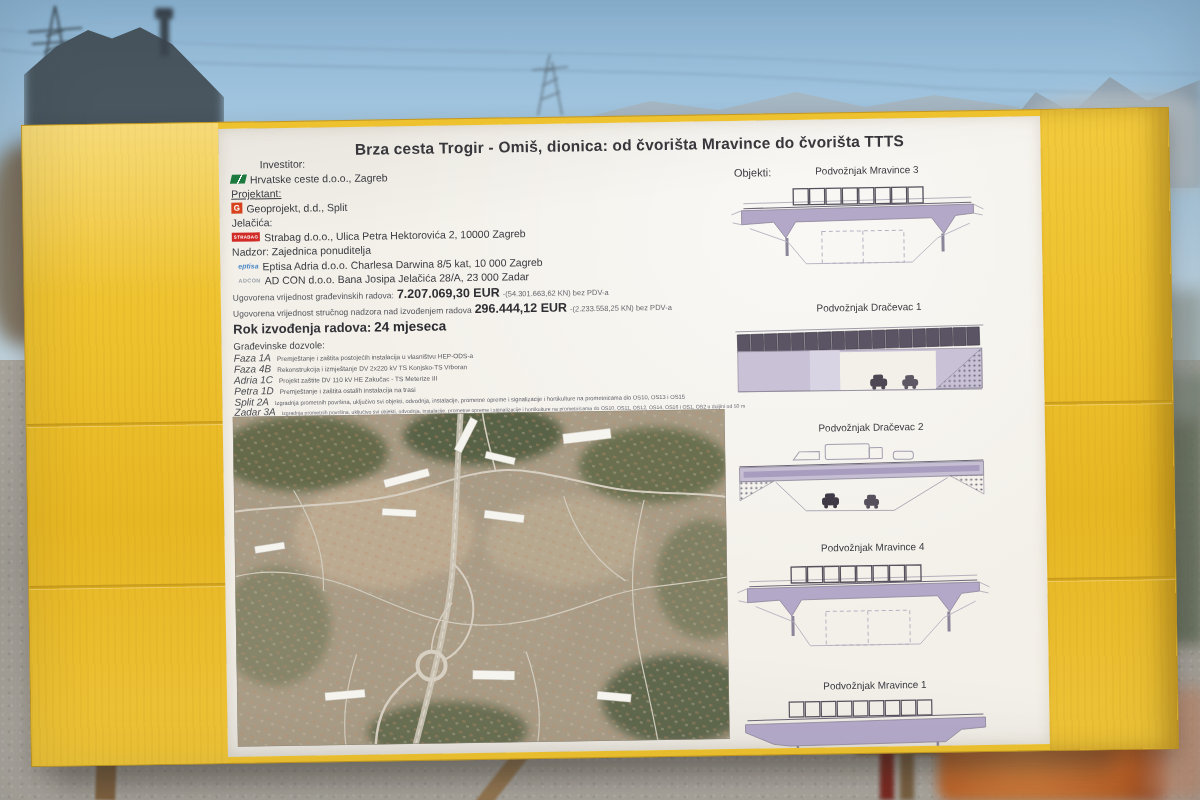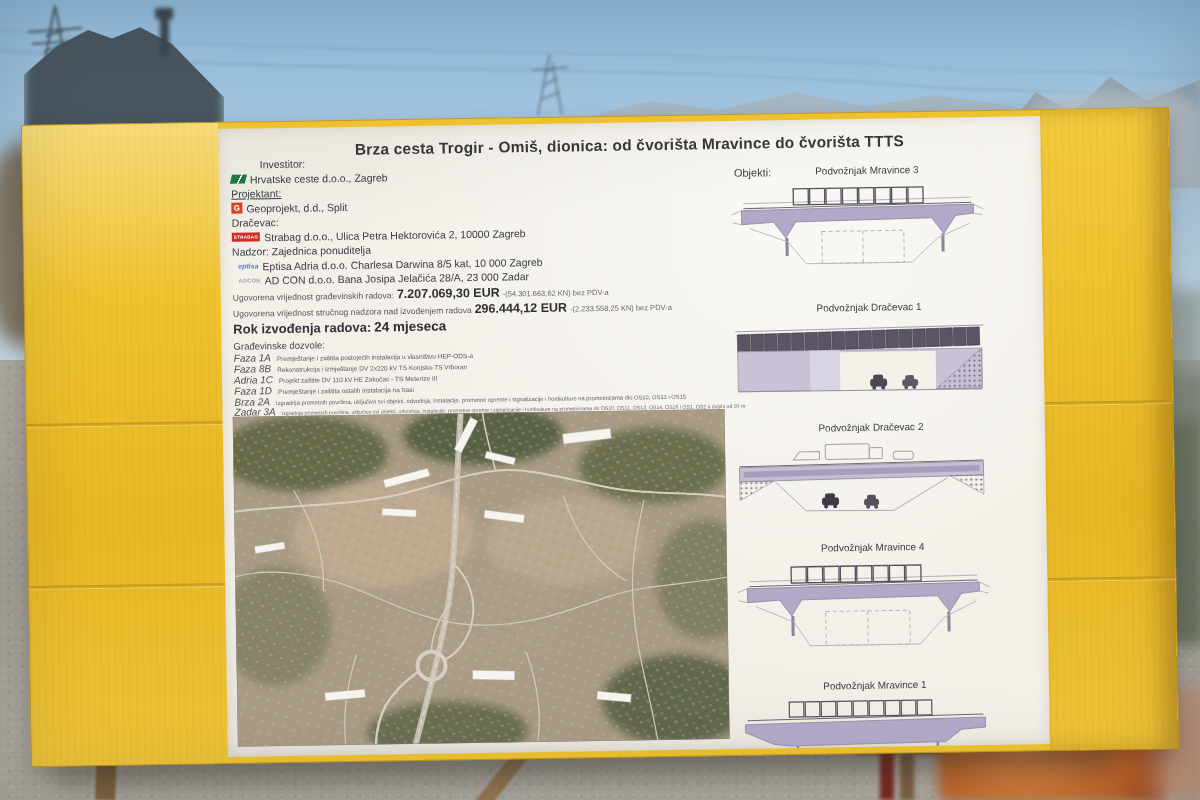--- a/index.html
+++ b/index.html
@@ -145,21 +145,21 @@
       <div class="abs lbl" style="left:0;top:30px;margin-left:41px;">Investitor:</div>
       <div class="abs row" style="top:44px;">
         <span class="hc-logo"></span>
         <span>Hrvatske ceste d.o.o., Zagreb</span>
       </div>
       <div class="abs lbl" style="left:12px;top:59px;text-decoration:underline;">Projektant:</div>
       <div class="abs row" style="top:73px;">
         <span class="geo-logo">G</span>
         <span>Geoprojekt, d.d., Split</span>
       </div>
-      <div class="abs lbl" style="left:12px;top:88px;">Dračevac:</div>
+      <div class="abs lbl" style="left:12px;top:88px;">Jelačića:</div>
       <div class="abs row" style="top:102px;">
         <span class="strabag-logo">STRABAG</span>
         <span>Strabag d.o.o., Ulica Petra Hektorovića 2, 10000 Zagreb</span>
       </div>
       <div class="abs lbl" style="left:12px;top:117px;">Nadzor: Zajednica ponuditelja</div>
       <div class="abs row" style="left:18px;top:131px;">
         <span class="eptisa-logo">eptisa</span>
         <span>Eptisa Adria d.o.o. Charlesa Darwina 8/5 kat, 10 000 Zagreb</span>
       </div>
       <div class="abs row" style="left:18px;top:145px;">
@@ -183,33 +183,33 @@
         <span class="rok-val">24 mjeseca</span>
       </div>
 
       <div class="abs dozvole" style="left:12px;top:212px;">Građevinske dozvole:</div>
 
       <div class="abs faza" style="left:12px;top:224px;">
         <span class="code">Faza 1A</span>
         <span class="ftext">Premještanje i zaštita postojećih instalacija u vlasništvu HEP-ODS-a</span>
       </div>
       <div class="abs faza" style="left:12px;top:235px;">
-        <span class="code">Faza 8B</span>
+        <span class="code">Faza 4B</span>
         <span class="ftext">Rekonstrukcija i izmještanje DV 2x220 kV TS Konjsko-TS Vrboran</span>
       </div>
       <div class="abs faza" style="left:12px;top:246px;">
         <span class="code">Adria 1C</span>
         <span class="ftext">Projekt zaštite DV 110 kV HE Zakučac - TS Meterize III</span>
       </div>
       <div class="abs faza" style="left:12px;top:257px;">
-        <span class="code">Faza 1D</span>
+        <span class="code">Petra 1D</span>
         <span class="ftext">Premještanje i zaštita ostalih instalacija na trasi</span>
       </div>
       <div class="abs faza" style="left:12px;top:268px;">
-        <span class="code">Brza 2A</span>
+        <span class="code">Split 2A</span>
         <span class="ftext-sm">Izgradnja prometnih površina, uključivo svi objekti, odvodnja, instalacije, prometne opreme i signalizacije i hortikulture na prometnicama dio OS10, OS13 i OS15</span>
       </div>
       <div class="abs faza" style="left:12px;top:278px;">
         <span class="code">Zadar 3A</span>
         <span class="ftext-xs">Izgradnja prometnih površina, uključivo svi objekti, odvodnja, instalacije, prometne opreme i signalizacije i hortikulture na prometnicama do OS10, OS11, OS12, OS14, OS16 i OS1, OS2 u duljini od 50 m</span>
       </div>
 
       <svg class="abs" style="left:10px;top:288px;" width="492" height="330" viewBox="0 0 492 330">
         <defs>
           <filter id="mb">

